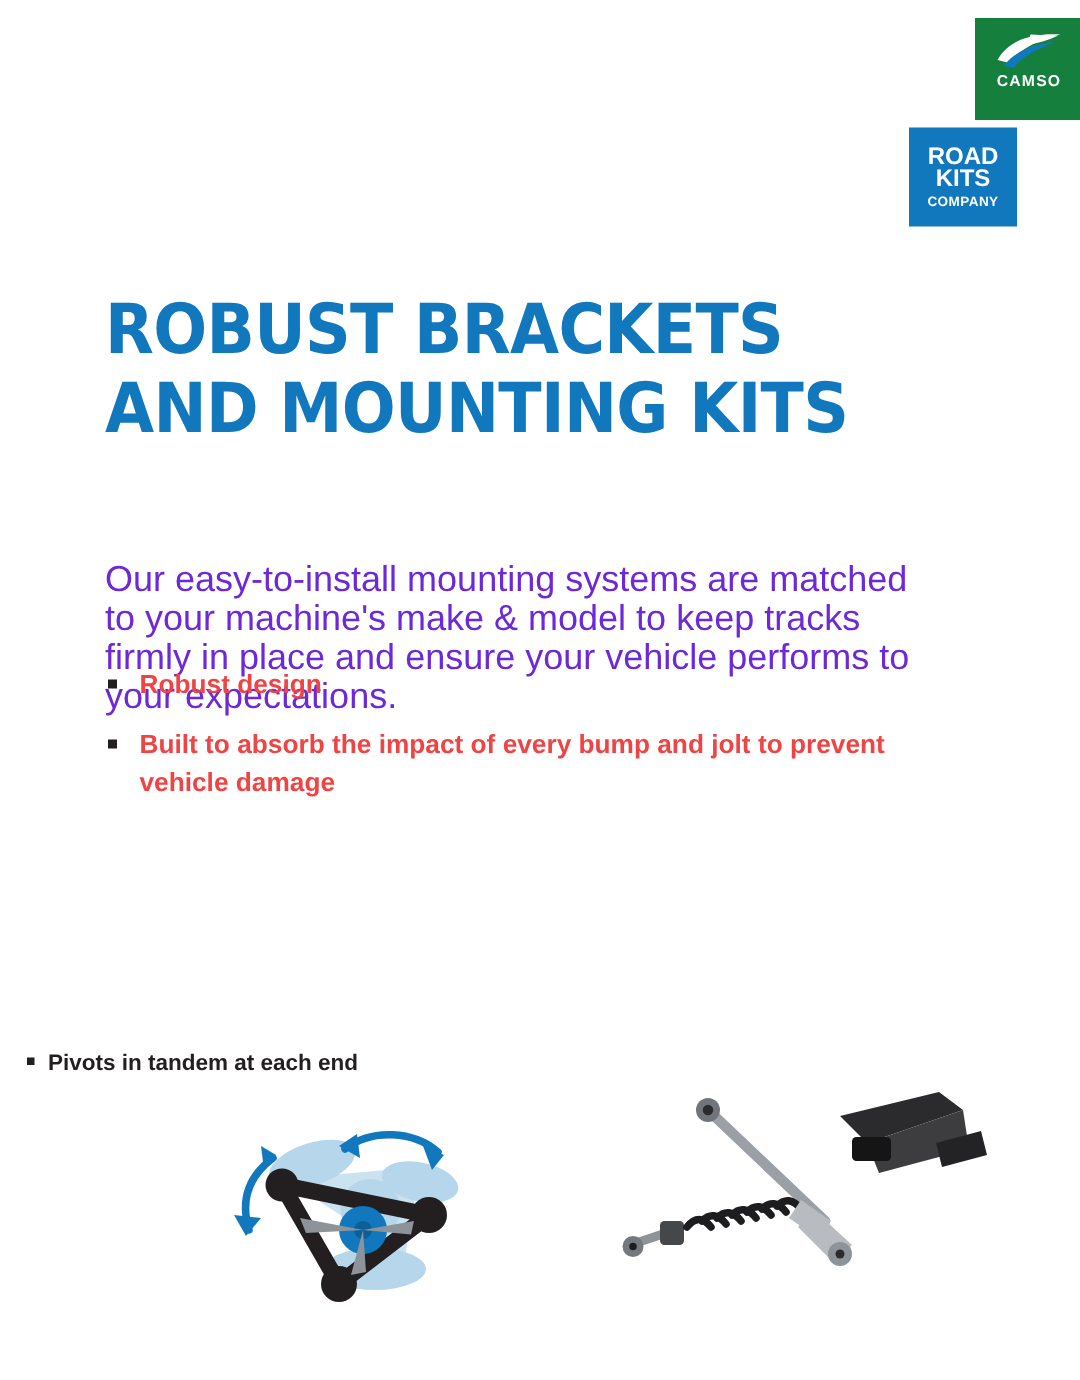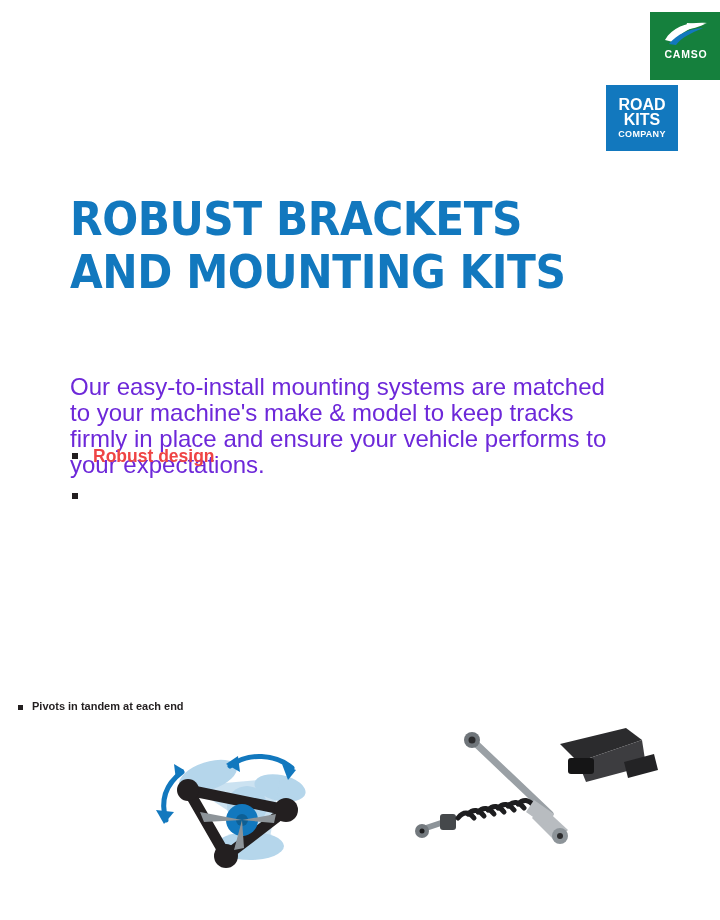--- a/index.html
+++ b/index.html
@@ -132,21 +132,21 @@
     width: 6px;
     height: 6px;
     background: #231f20;
   }
 
   .footnote {
     position: absolute;
     left: 18px;
     top: 700px;
     color: #231f20;
-    font-size: 11px;
+    font-size: 15px;
     font-weight: bold;
     font-family: "Liberation Sans", sans-serif;
     padding-left: 14px;
   }
   .footnote .sq {
     position: absolute;
     left: 0px;
     top: 5px;
     width: 5px;
     height: 5px;
@@ -197,20 +197,21 @@
 
 <p class="intro">Our easy-to-install mounting systems are matched to your machine's make &amp; model to keep tracks firmly in place and ensure your vehicle performs to your expectations.</p>
 
 <ul class="bullets">
   <li>
     <span class="sq"></span>
     <span>Robust design</span>
   </li>
   <li>
     <span class="sq"></span>
+    <span>Built to absorb the impact of every bump and jolt to prevent vehicle damage</span>
   </li>
 </ul>
 
 <div class="footnote">
   <span class="sq"></span>
   <span>Pivots in tandem at each end</span>
 </div>
 
 <div class="illustration">
   <svg viewBox="0 0 260 150" width="260" height="150" aria-hidden="true">

